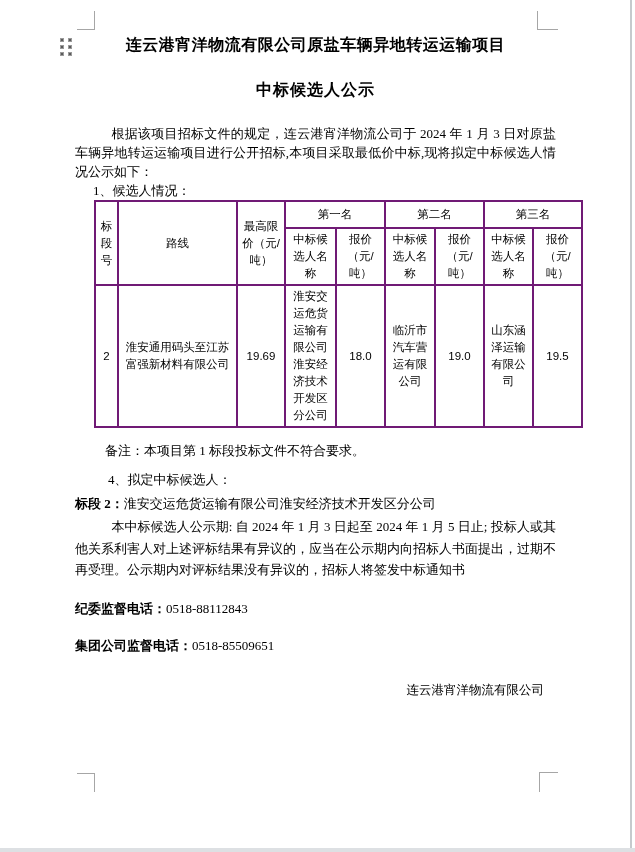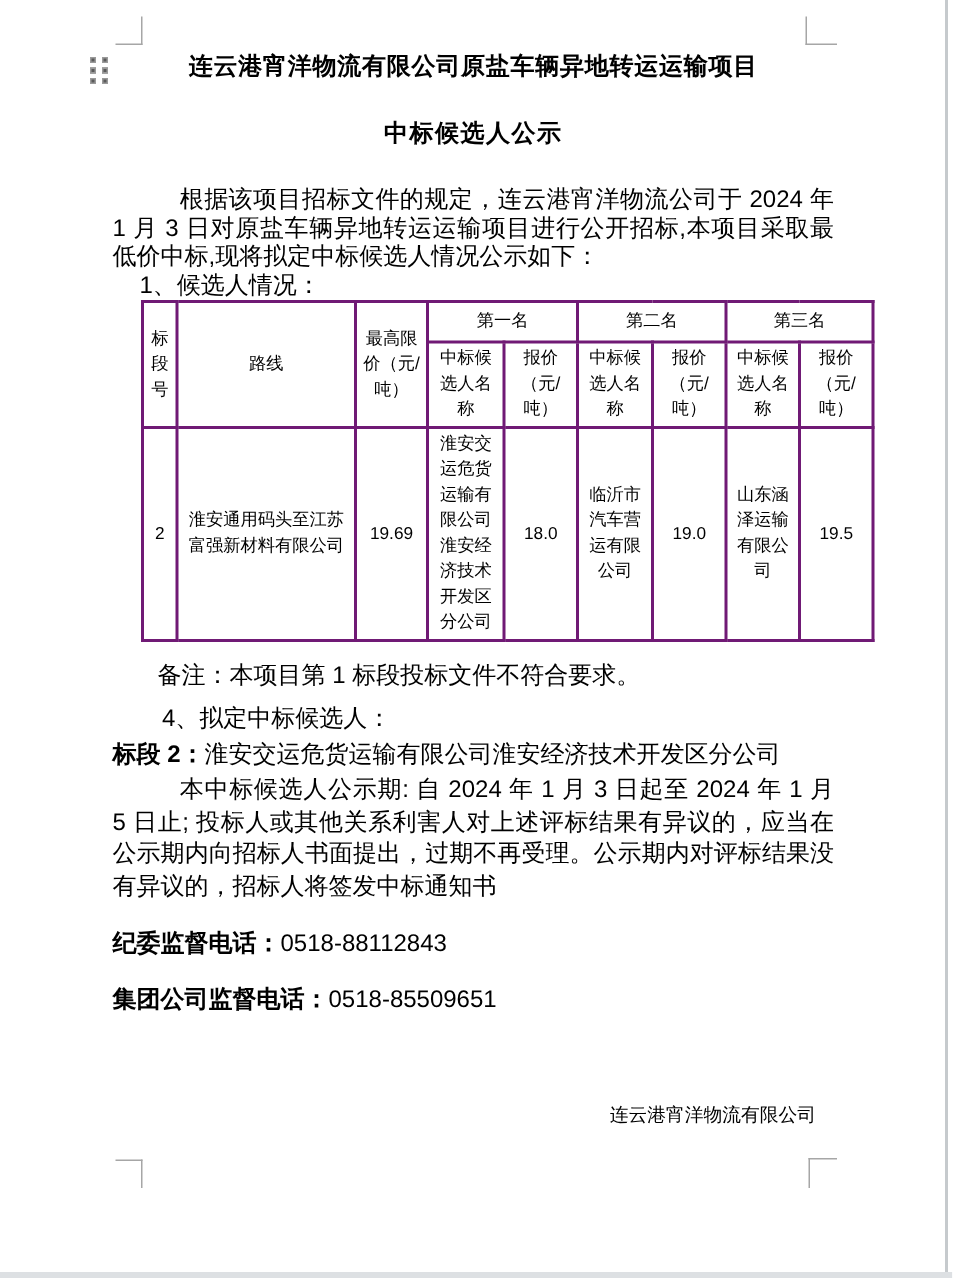--- a/index.html
+++ b/index.html
@@ -19,32 +19,32 @@
   .crop.br { left:539px; top:772px; width:19px; height:20px; border-left:1px solid #a6a6a6; border-top:1px solid #a6a6a6; }
   .drag-handle { position:absolute; left:60px; top:38px; width:12px; height:19px;
     display:grid; grid-template-columns:4px 4px; grid-template-rows:4px 4px 4px; gap:3px 4px; }
   .drag-handle i { display:block; width:4px; height:4px; background:#5a5a5a; border:1px solid #9a9a9a; }
 
   
   .content { position:absolute; left:75px; top:0; width:481px; }
   .doc-title { font-size:16px; font-weight:bold; text-align:center; line-height:17px; }
   .doc-title.t1 { margin-top:36px; letter-spacing:0.5px; }
   .doc-title.t2 { margin-top:28px; letter-spacing:1px; }
-  p { font-size:16px; line-height:19px; }
+  p { font-size:13px; line-height:19px;font-family:Liberation Serif, serif; }
   .intro { margin-top:26px; text-indent:2.8em; text-align:justify; }
   .sec1 { margin-left:18px; }
   .note { margin-top:13px; margin-left:30px; }
   .sec2 { margin-top:10px; margin-left:33px; }
   .bid-line { margin-top:5px; }
   .bid-line .lbl { font-weight:bold; }
   .publicity { margin-top:3px; line-height:21.5px; text-indent:2.8em; text-align:justify; }
   .phone { margin-top:19px; line-height:18px; }
   .phone:first-of-type { margin-top:4px; }
   .phone .lbl { font-weight:bold; }
-  .footer { margin-top:56px; text-align:right; font-size:12.5px; line-height:22px; }
+  .footer { margin-top:24px; text-align:right; font-size:12.5px; line-height:22px; }
   .footer .company { padding-right:12px; }
   .footer .date { padding-right:22px; }
 
   
   table.bid { border-collapse:collapse; table-layout:fixed; margin-left:19px; width:487px; margin-top:0; }
   table.bid th, table.bid td {
     border:2px solid #701a75; font-size:11.5px; font-weight:normal;
     text-align:center; vertical-align:middle; line-height:17px;
     padding:2px 2px; word-break:break-all; overflow:hidden;
   }

